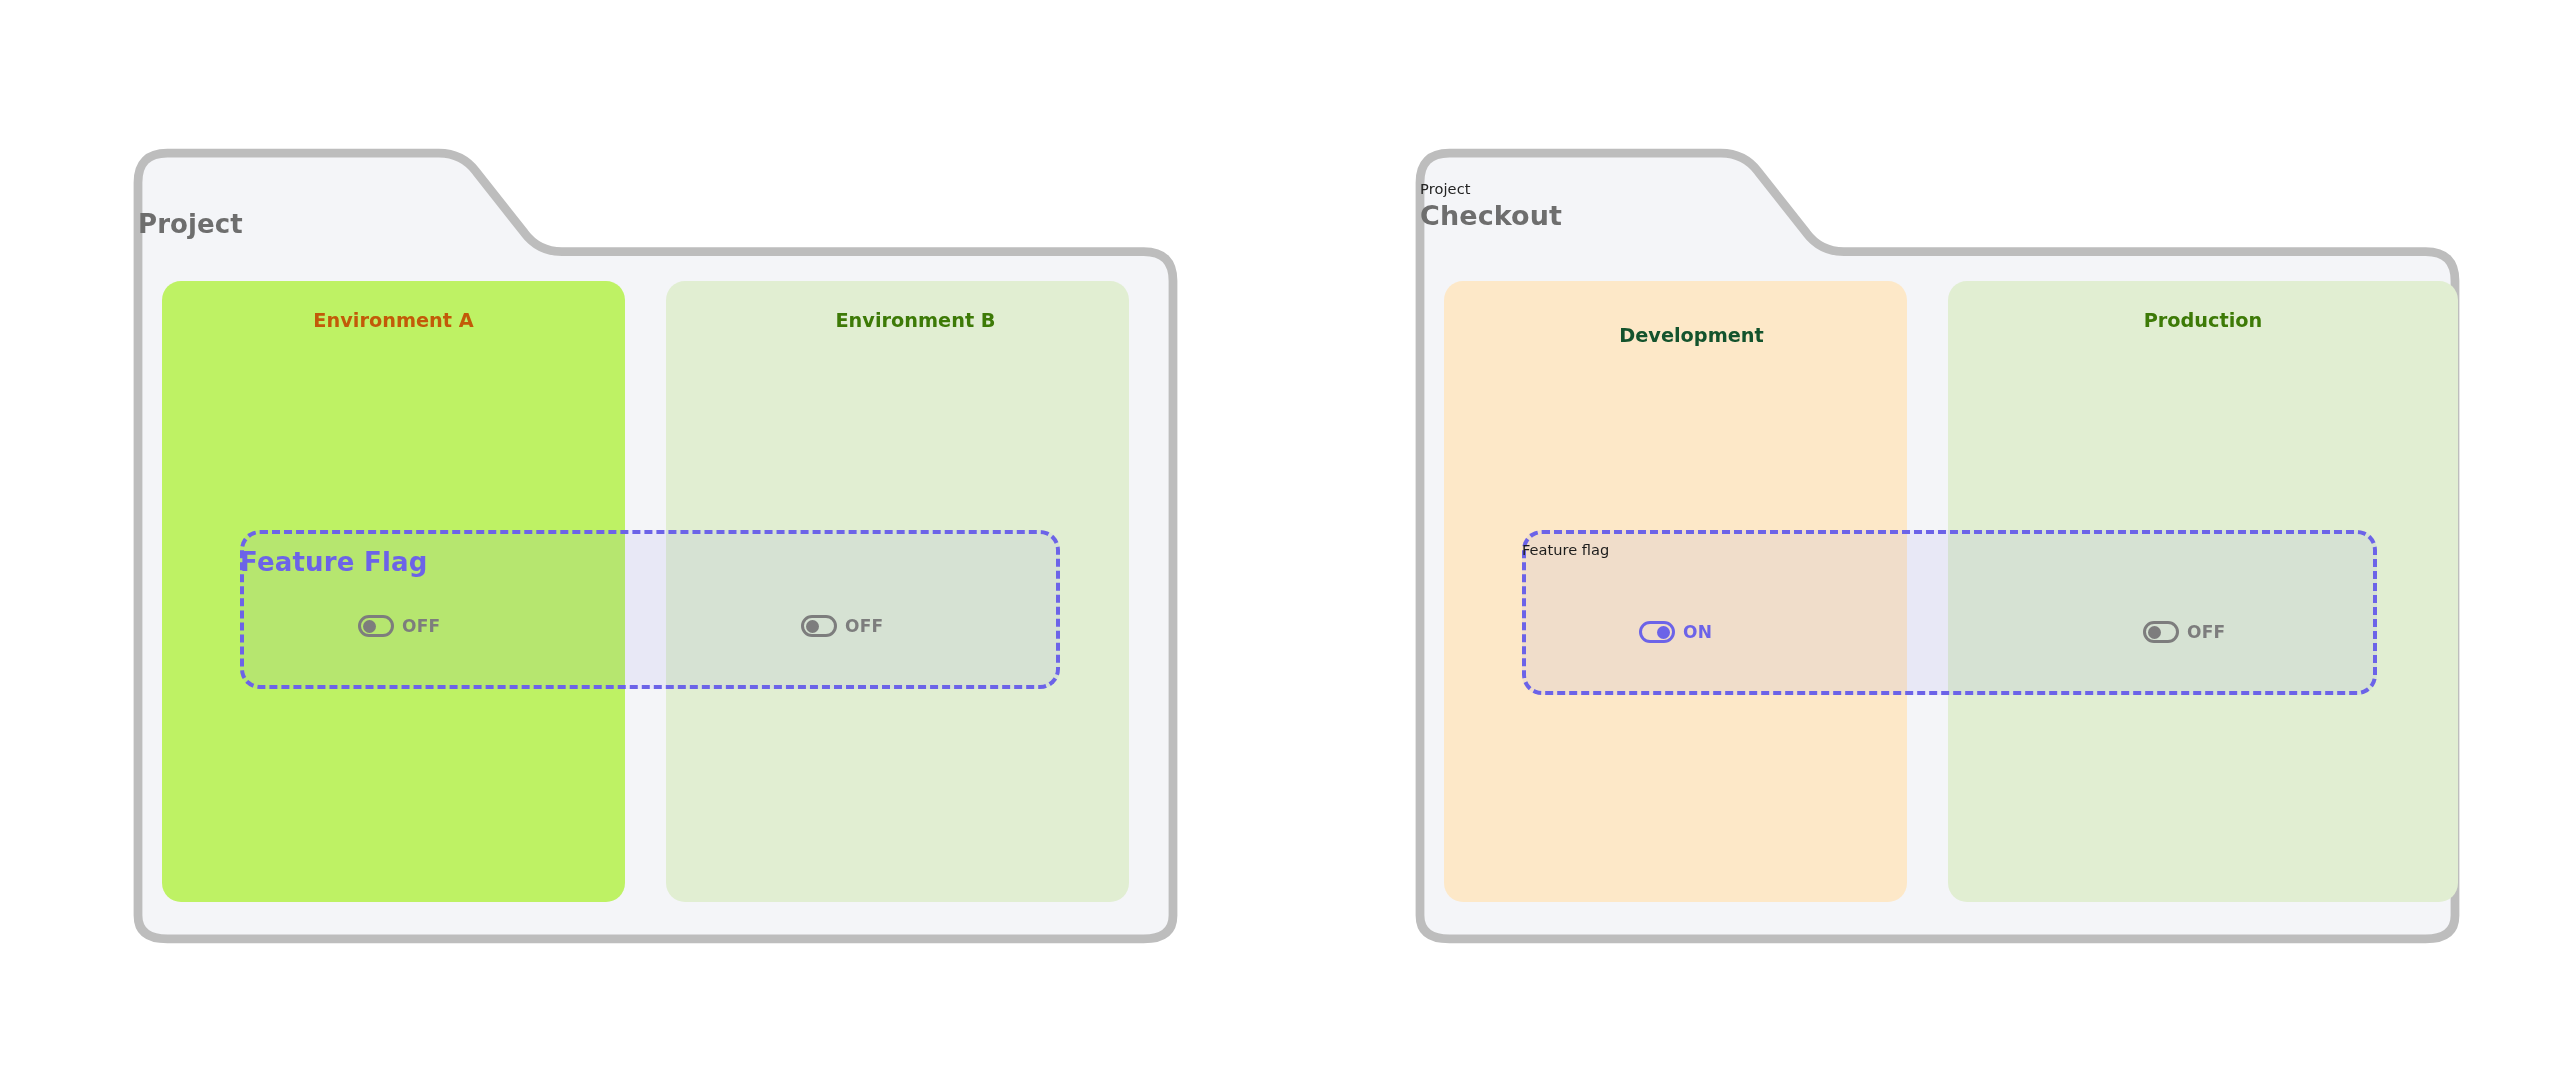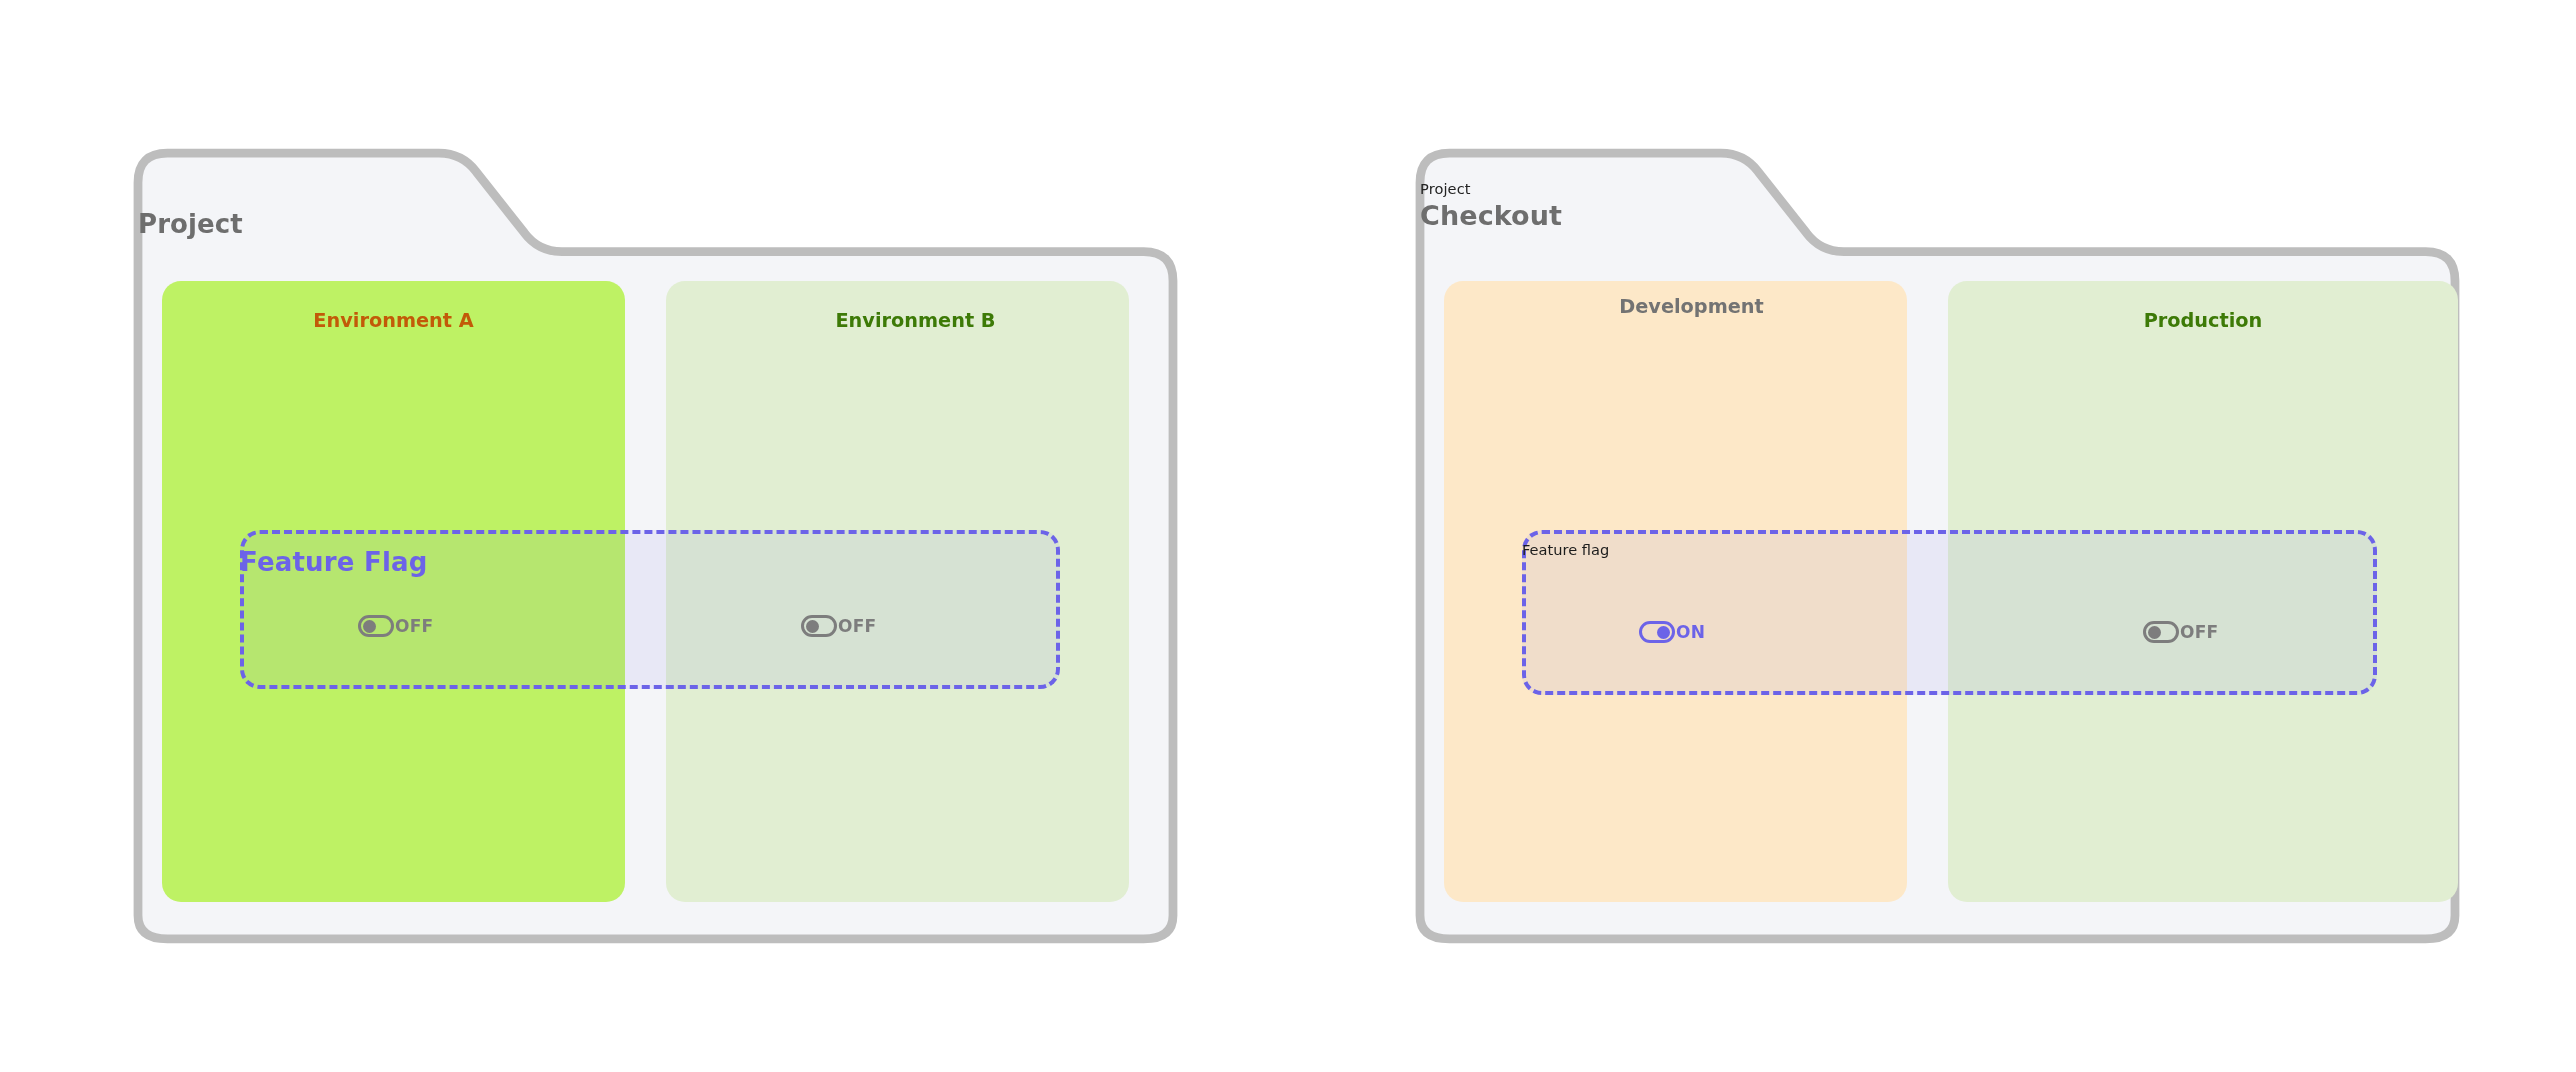--- a/index.html
+++ b/index.html
@@ -99,21 +99,21 @@
     font-weight: 700;
     color: #6c63e8;
     letter-spacing: 0.2px;
   }
 
   
   .toggle-group {
     position: absolute;
     display: flex;
     align-items: center;
-    gap: 1px;
+    gap: 8px;
   }
   .toggle {
     width: 36px;
     height: 22px;
     border-radius: 11px;
     box-sizing: border-box;
     border: 3.5px solid #7d7d7d;
     display: flex;
     align-items: center;
     padding: 0 2.3px;
@@ -216,21 +216,21 @@
                Q 46 1356 46 1316 Z" fill="#f4f5f8" stroke="#bdbdbd" stroke-width="15" stroke-linejoin="round"></path>
     </svg>
 
     <div class="folder-title" style="left:27px; top:37px; width:410px;">
       <div class="folder-eyebrow">Project</div>
       <div class="folder-name">Checkout</div>
     </div>
   </div>
 
   <div class="env" style="left:1444px; top:281px; width:463px; height:621px; background:#fde8c8;">
-    <div class="env-label" style="top:14px; color:#737373;margin-left:32px;">Development</div>
+    <div class="env-label" style="top:43px; color:#14532d;margin-left:32px;">Development</div>
   </div>
   <div class="env" style="left:1948px; top:281px; width:463px; height:621px; background:#e1eed2;padding-left:47px;">
     <div class="env-label" style="top:27.5px; color:#3d7a07;">Production</div>
   </div>
 
   <div class="flag-band" style="left:1522px; top:530px; width:855px; height:165px;">
   </div>
   <div class="flag-head" style="left:1522px; top:543px; width:855px;">
     <div class="flag-eyebrow">Feature flag</div>
   </div>

